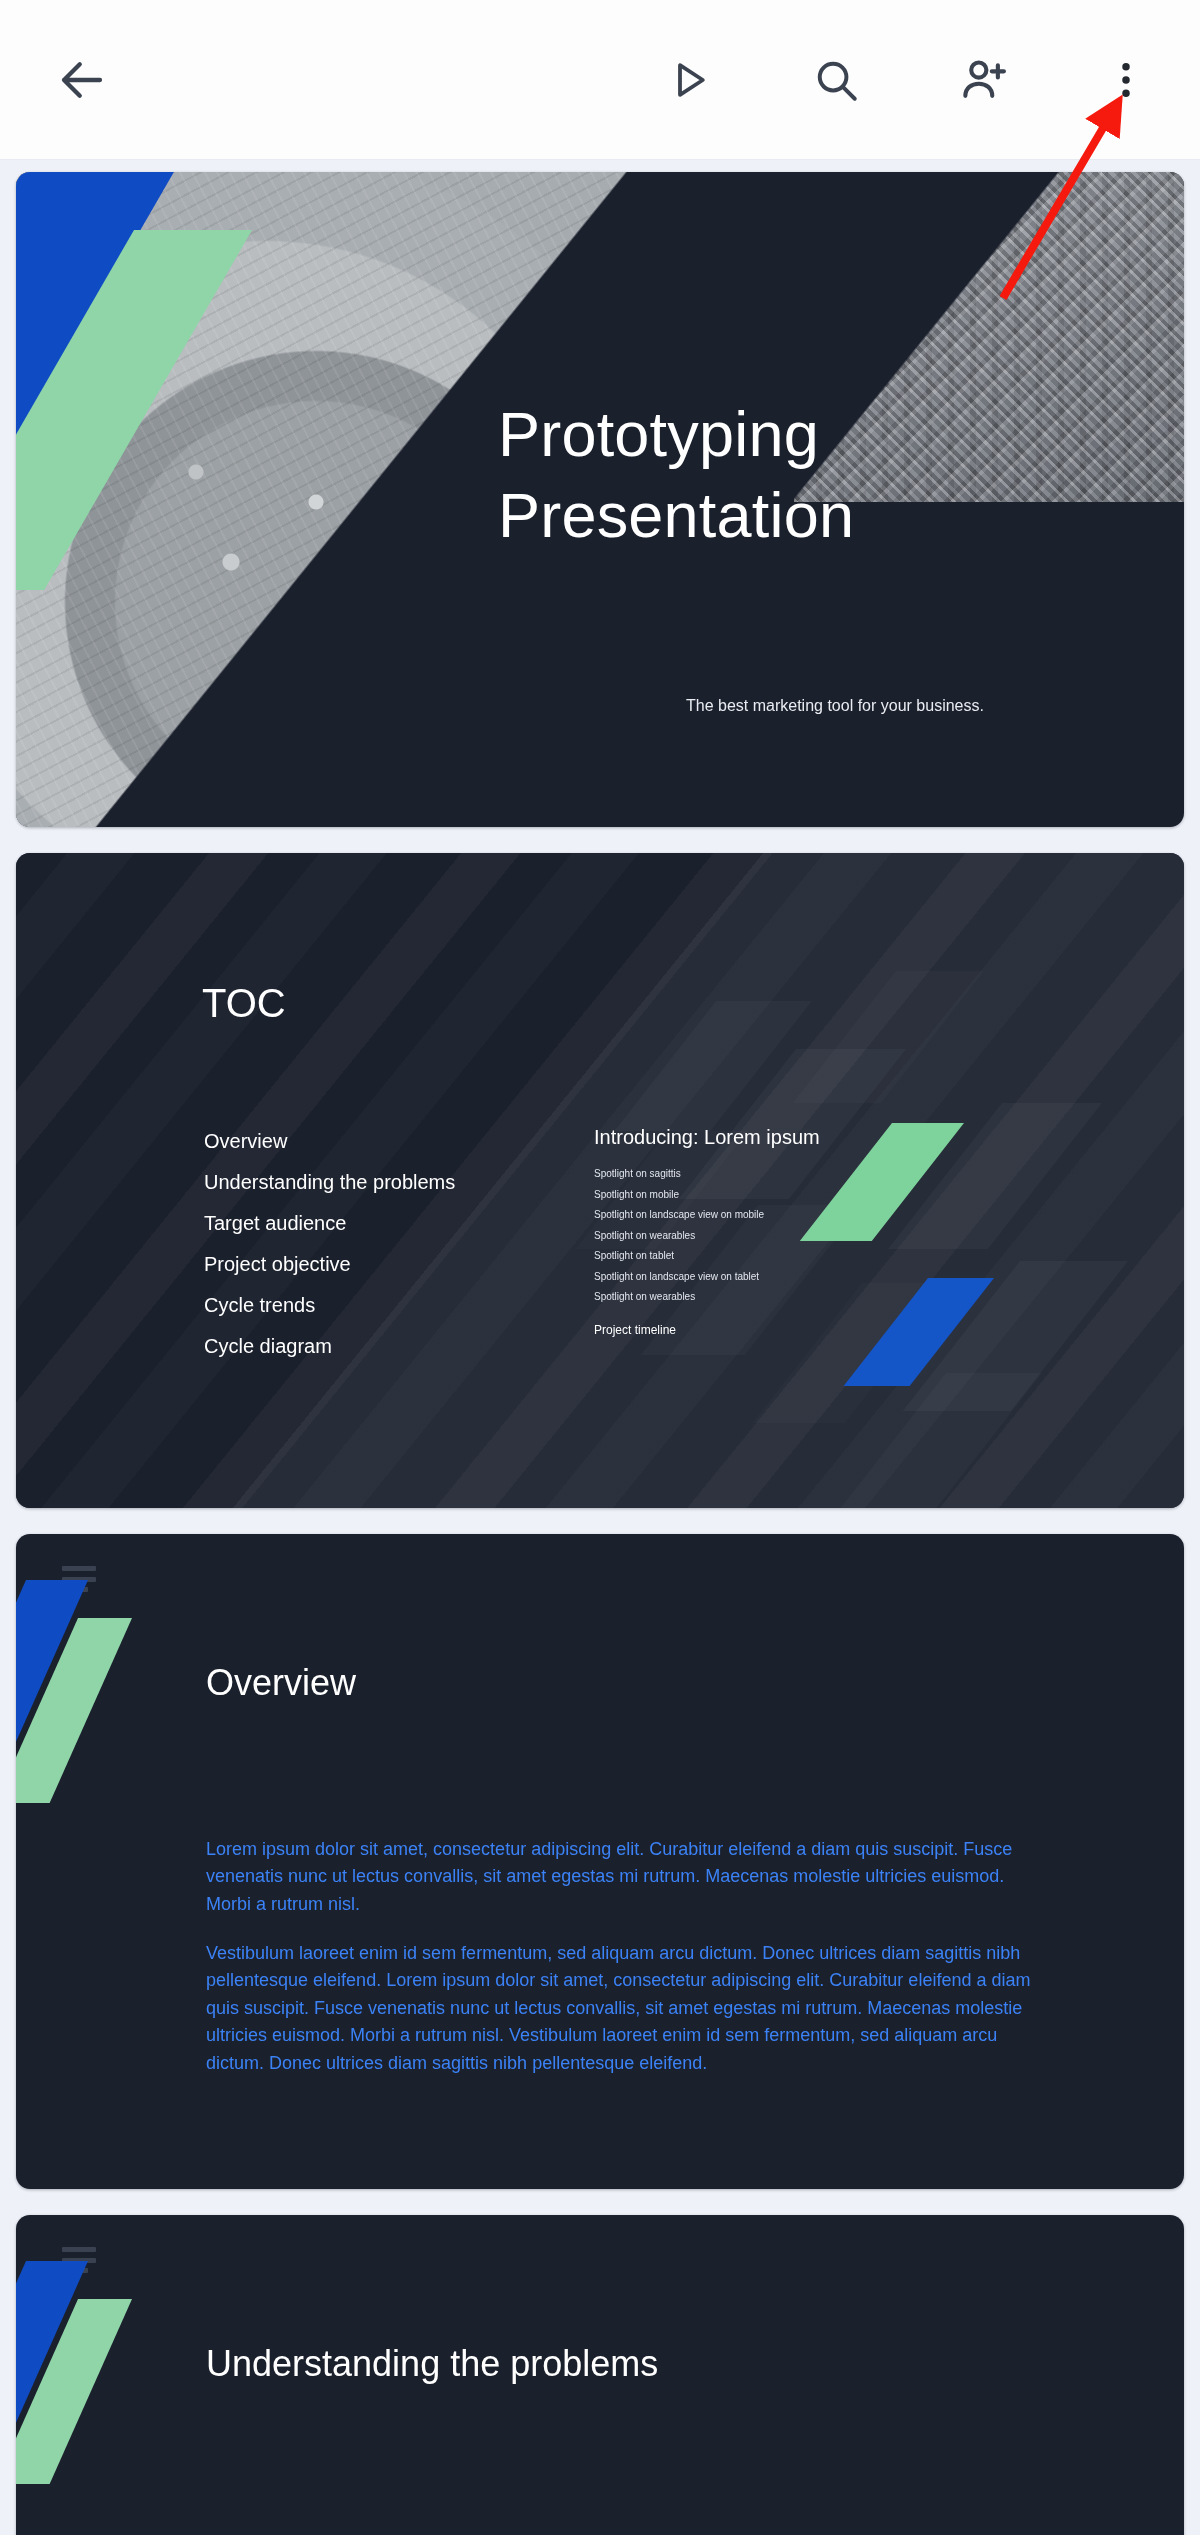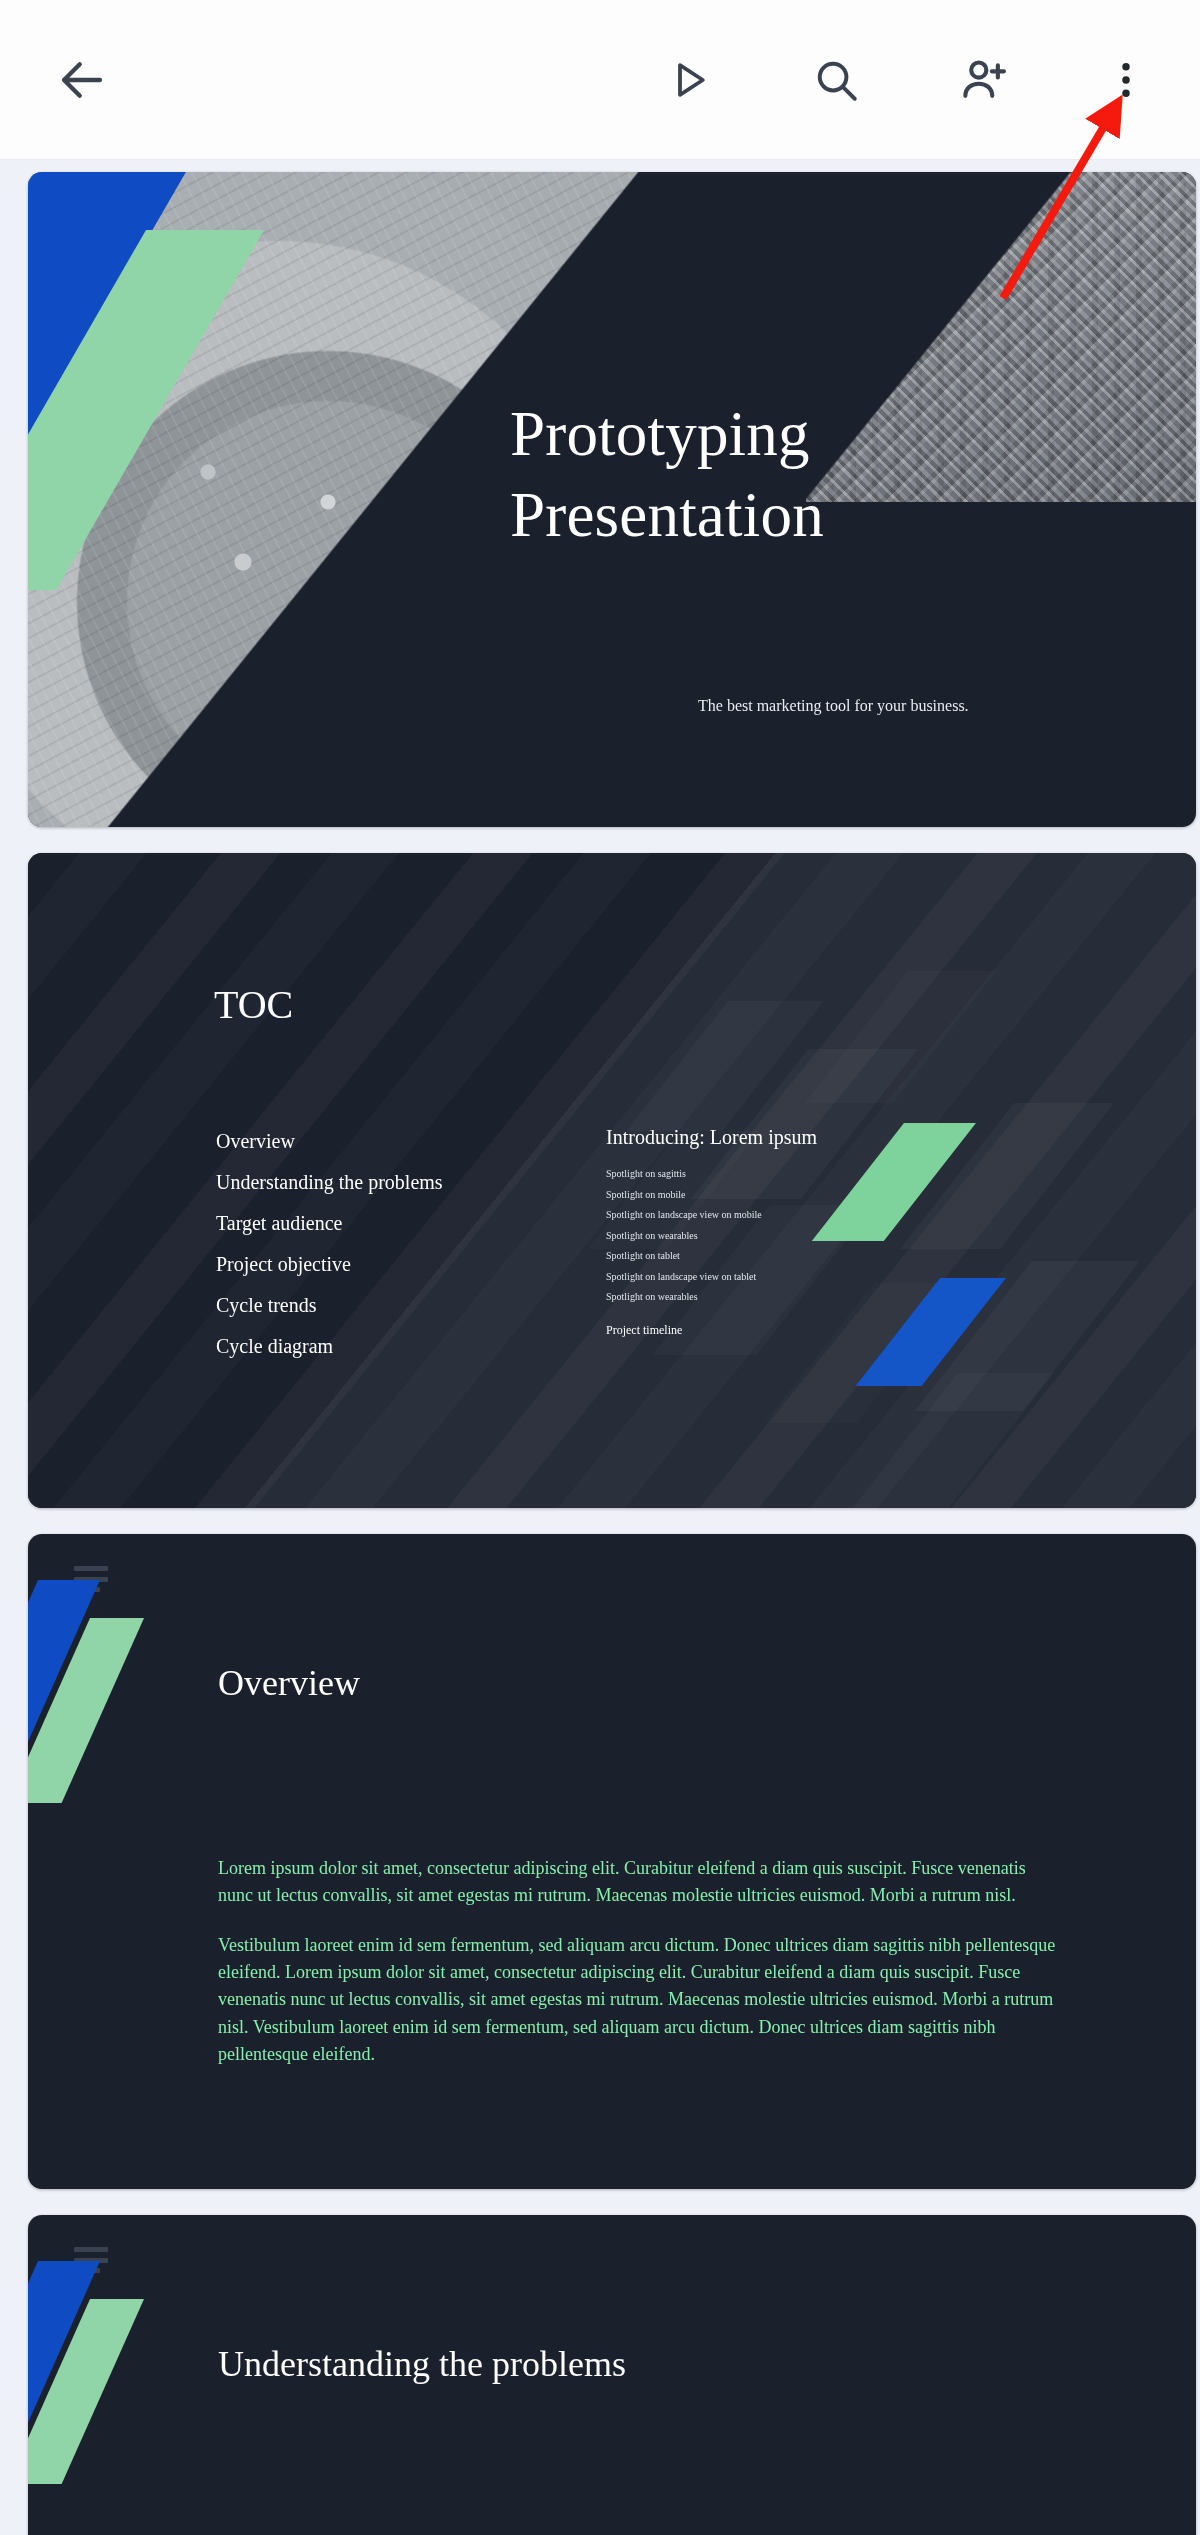--- a/index.html
+++ b/index.html
@@ -53,22 +53,21 @@
     pointer-events: none;
     z-index: 50;
   }
 
   
   .deck {
     position: absolute;
     left: 0; top: 160px;
     width: 1200px;
     height: 1865px;
-    padding: 12px 16px 0 28px;
-    font-family: Liberation Serif, serif;
+    padding: 12px 16px 0 16px;
   }
   .slide {
     position: relative;
     width: 1168px;
     background: #1b202d;
     border-radius: 14px;
     overflow: hidden;
     margin-bottom: 26px;
     box-shadow: 0 1px 3px rgba(20,28,45,.30);
   }
@@ -286,26 +285,25 @@
     font-size: 36px;
     font-weight: 400;
     white-space: nowrap;
   }
   .c-paras {
     position: absolute;
     left: 190px; top: 302px;
     width: 845px;
   }
   .c-para {
-    color: #86efac;
+    color: #3b82f6;
     font-size: 18px;
     line-height: 1.52;
     margin-bottom: 22px;
     text-align: left;
-    margin-top: 19px;
   }
   .c-para:last-child { margin-bottom: 0; }
 </style>
 </head>
 <body>
 
 <div class="app">
 
   <div class="toolbar">
 

